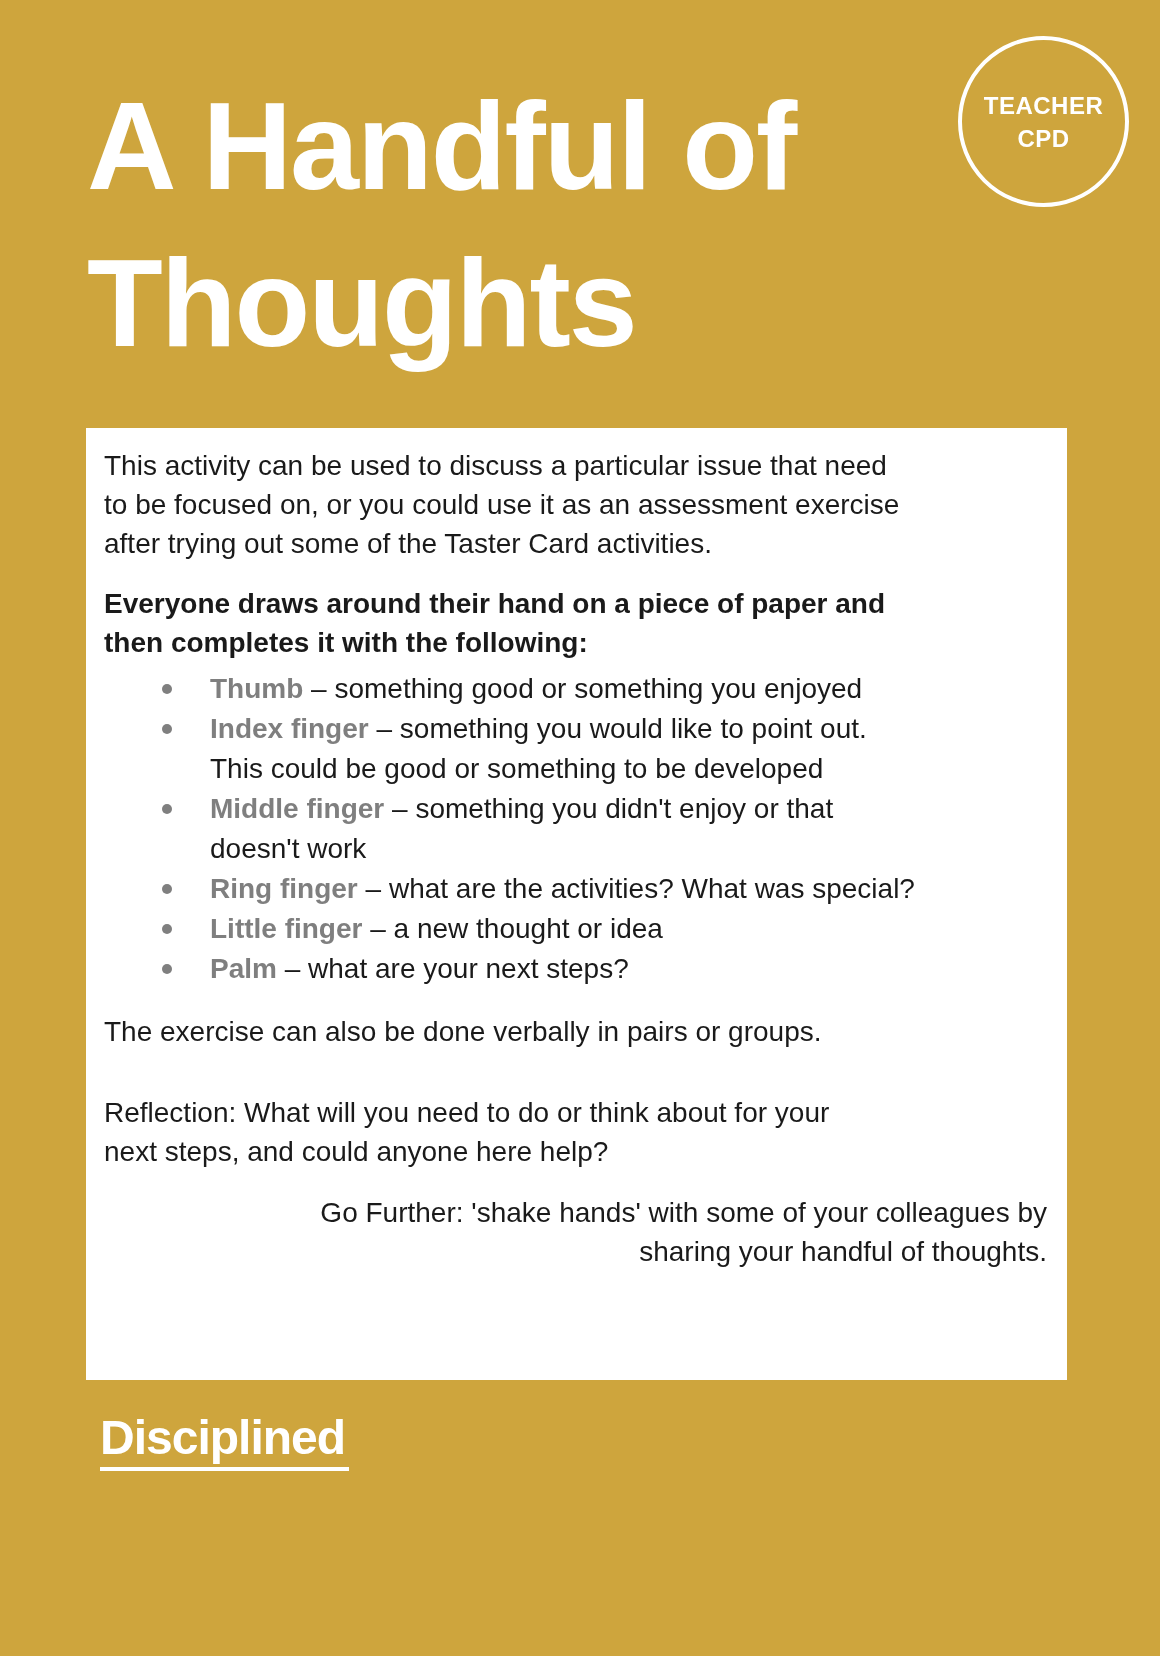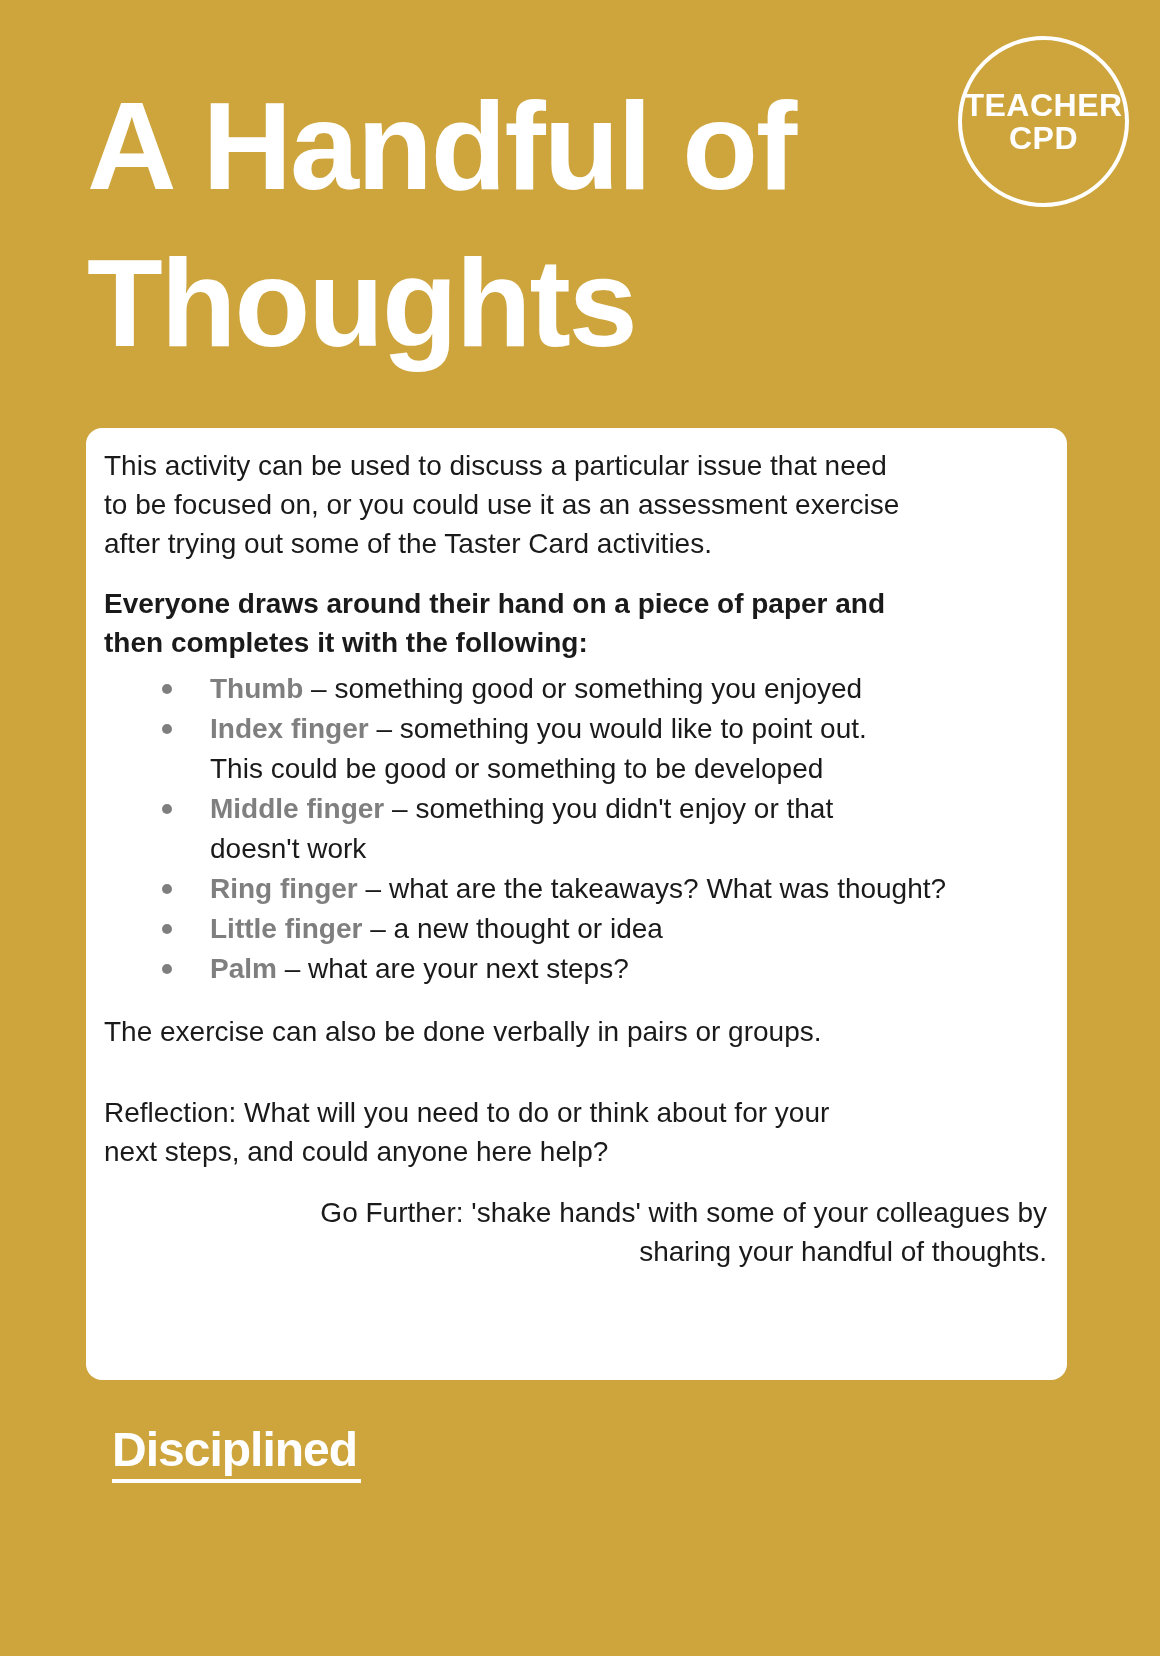--- a/index.html
+++ b/index.html
@@ -14,48 +14,48 @@
   .title {
     margin:0; color:#FFFFFF;
     font-size:124px; line-height:157px; font-weight:bold;
     letter-spacing:-2px;
   }
   .badge {
     position:absolute; left:958px; top:36px;
     width:171px; height:171px; box-sizing:border-box;
     border:4px solid #FFFFFF; border-radius:50%;
     display:flex; flex-direction:column; align-items:center; justify-content:center;
-    color:#FFFFFF; font-weight:bold; font-size:32px; line-height:33px;
+    color:#FFFFFF; font-weight:bold; font-size:24px; line-height:33px;
     letter-spacing:0.5px; text-align:center;
   }
   .card {
     position:absolute; left:86px; top:428px;
     width:981px; height:952px; box-sizing:border-box;
     background:#FFFFFF;
     padding:18px 20px 0 18px;
-    color:#1A1A1A; font-size:28px; line-height:39px;border-radius:16px;
+    color:#1A1A1A; font-size:28px; line-height:39px;
   }
   .pre { white-space:pre-line; }
   .intro { margin:0 0 21px; }
   .instruction { margin:0 0 7px; font-weight:bold; }
   .hand-list { list-style:none; margin:0 0 23px; padding:0 0 0 106px; line-height:40px; }
   .hand-list li { position:relative; }
   .hand-list li::before {
     content:""; position:absolute; left:-48px; top:15px;
     width:10px; height:10px; border-radius:50%; background:#7F7F7F;
   }
   .term { color:#7F7F7F; font-weight:bold; }
   .verbal { margin:0 0 42px; font-weight:normal; }
   .reflect { margin:0 0 22px; }
   .gofurther { margin:0;text-align:right; }
   .plabel { font-weight:normal; }
   .footer { position:absolute; left:100px; top:1414px; color:#FFFFFF; }
   .footer-heading-wrap { margin:0; }
   .footer-heading {
-    display:inline-block; margin:12px;
+    display:inline-block; margin:0;
     font-size:48px; line-height:48px; font-weight:bold; letter-spacing:-1px;
     border-bottom:4px solid #FFFFFF; padding:0 4px 5px 0;
   }
   .footer-desc { margin:10px 0 0; font-size:28px; line-height:39px; }
 </style>
 </head>
 <body>
 
 <div class="hero">
   <h1 class="title"><span>A Handful of</span><br><span>Thoughts</span></h1>
@@ -87,21 +87,21 @@
     </li>
     <li>
       <span class="term">Middle finger</span>
       <span class="sep">–</span>
       <span class="desc pre">something you didn't enjoy or that
 doesn't work</span>
     </li>
     <li>
       <span class="term">Ring finger</span>
       <span class="sep">–</span>
-      <span class="desc pre">what are the takeaways? What was thought?</span>
+      <span class="desc pre">what are the activities? What was special?</span>
     </li>
     <li>
       <span class="term">Little finger</span>
       <span class="sep">–</span>
       <span class="desc pre">a new thought or idea</span>
     </li>
     <li>
       <span class="term">Palm</span>
       <span class="sep">–</span>
       <span class="desc pre">what are your next steps?</span>

